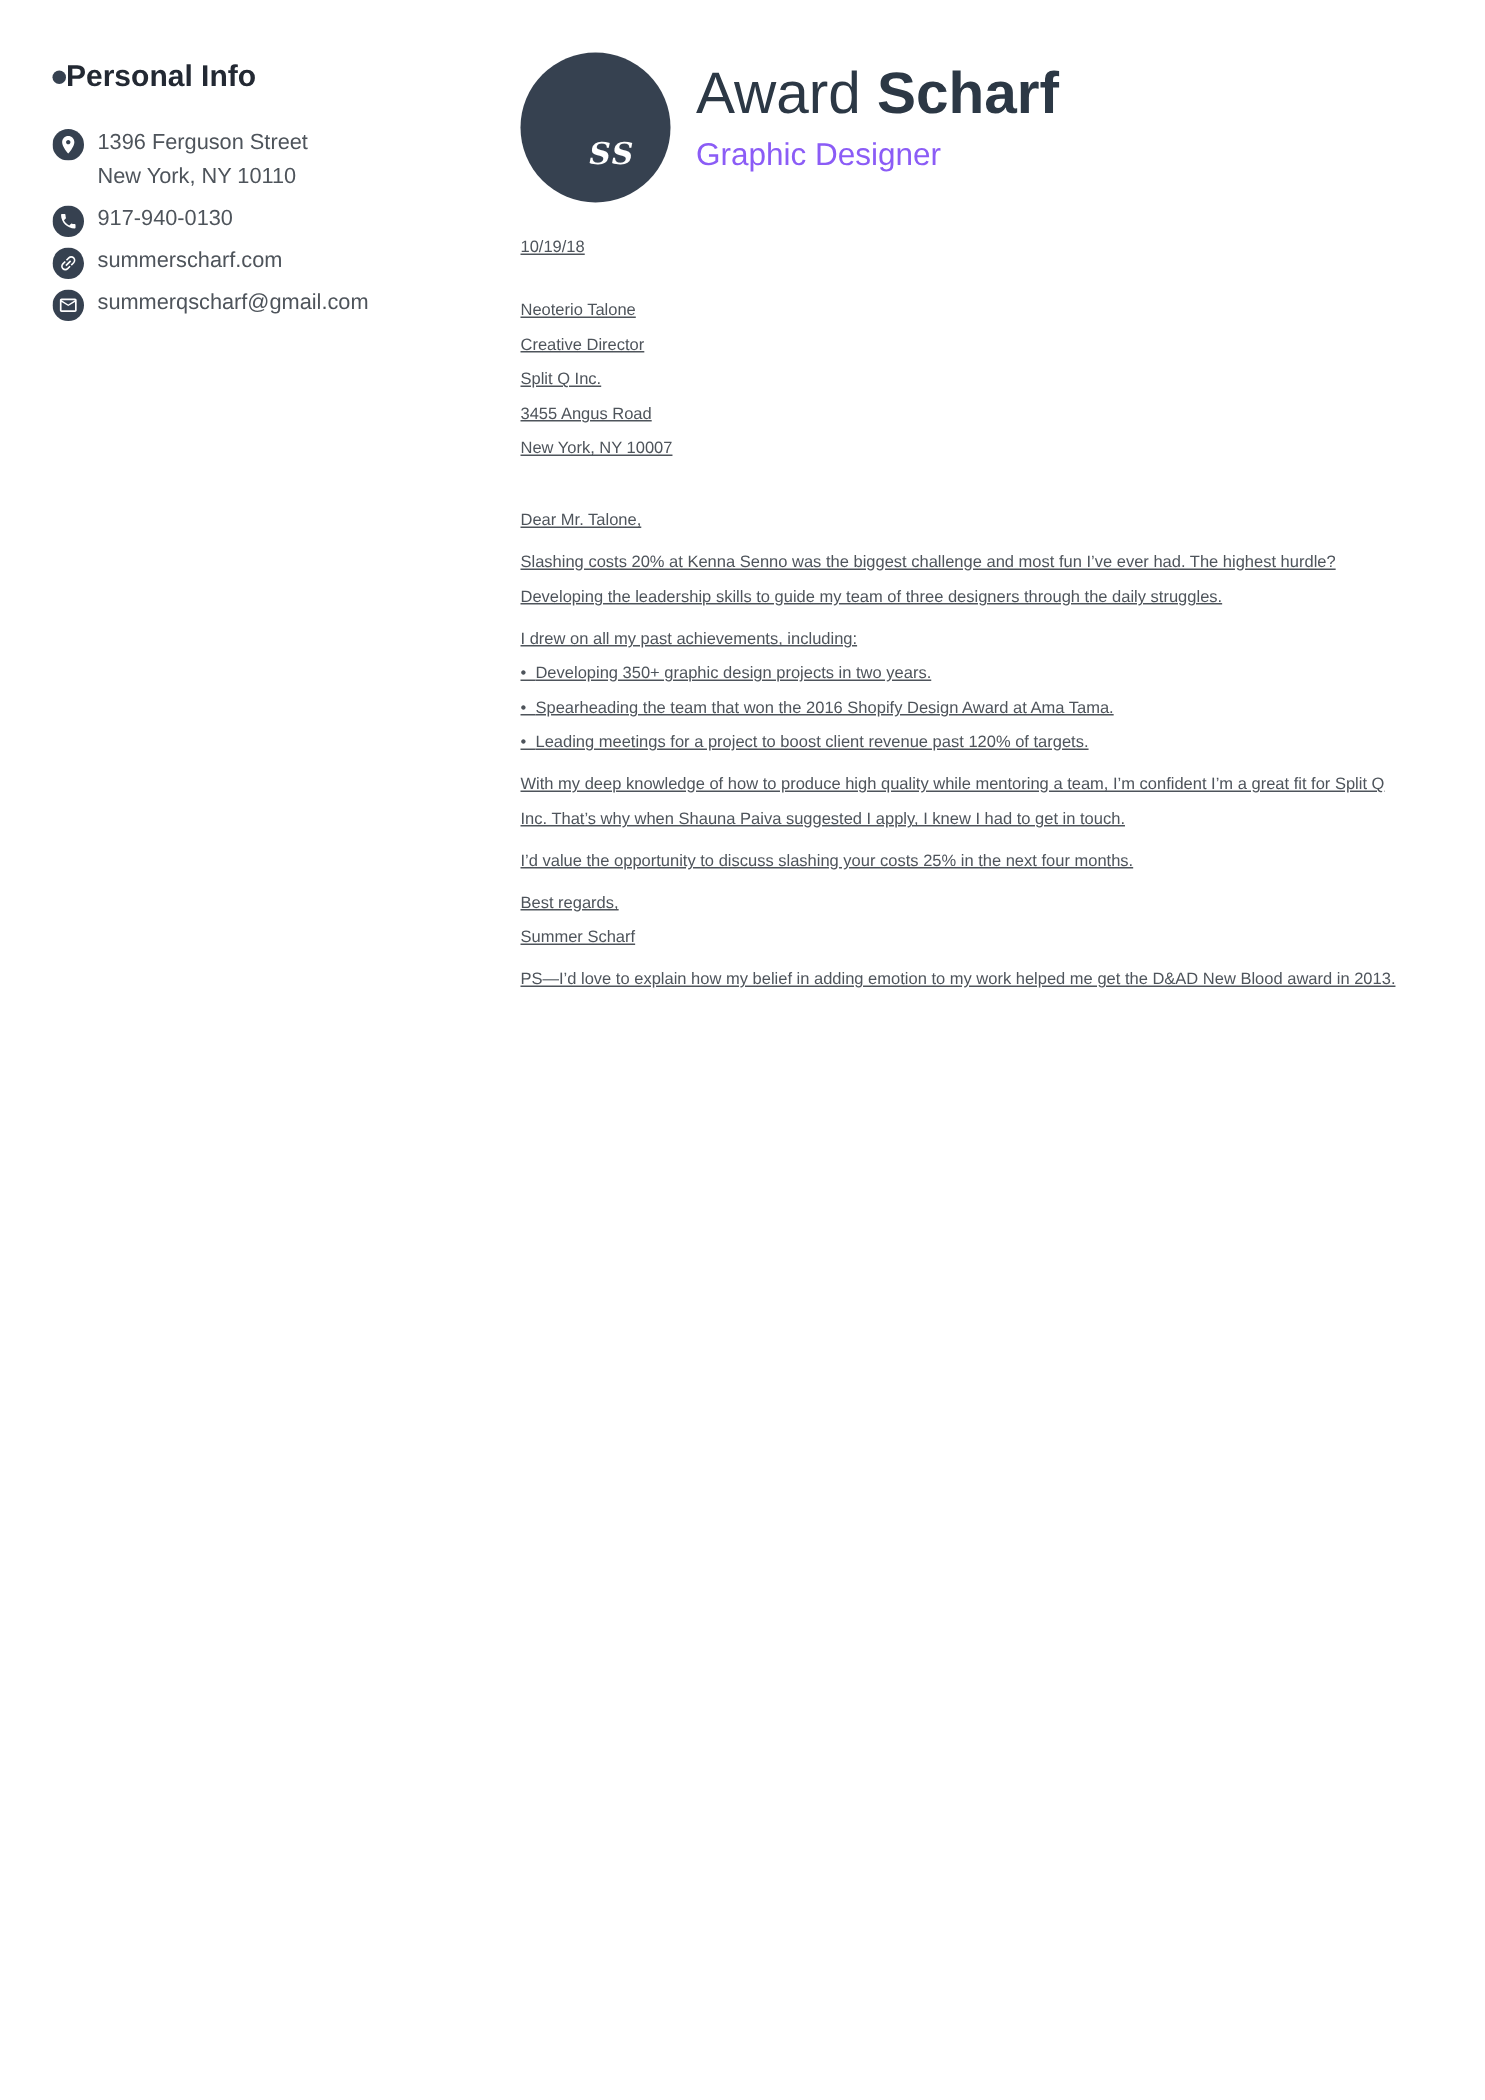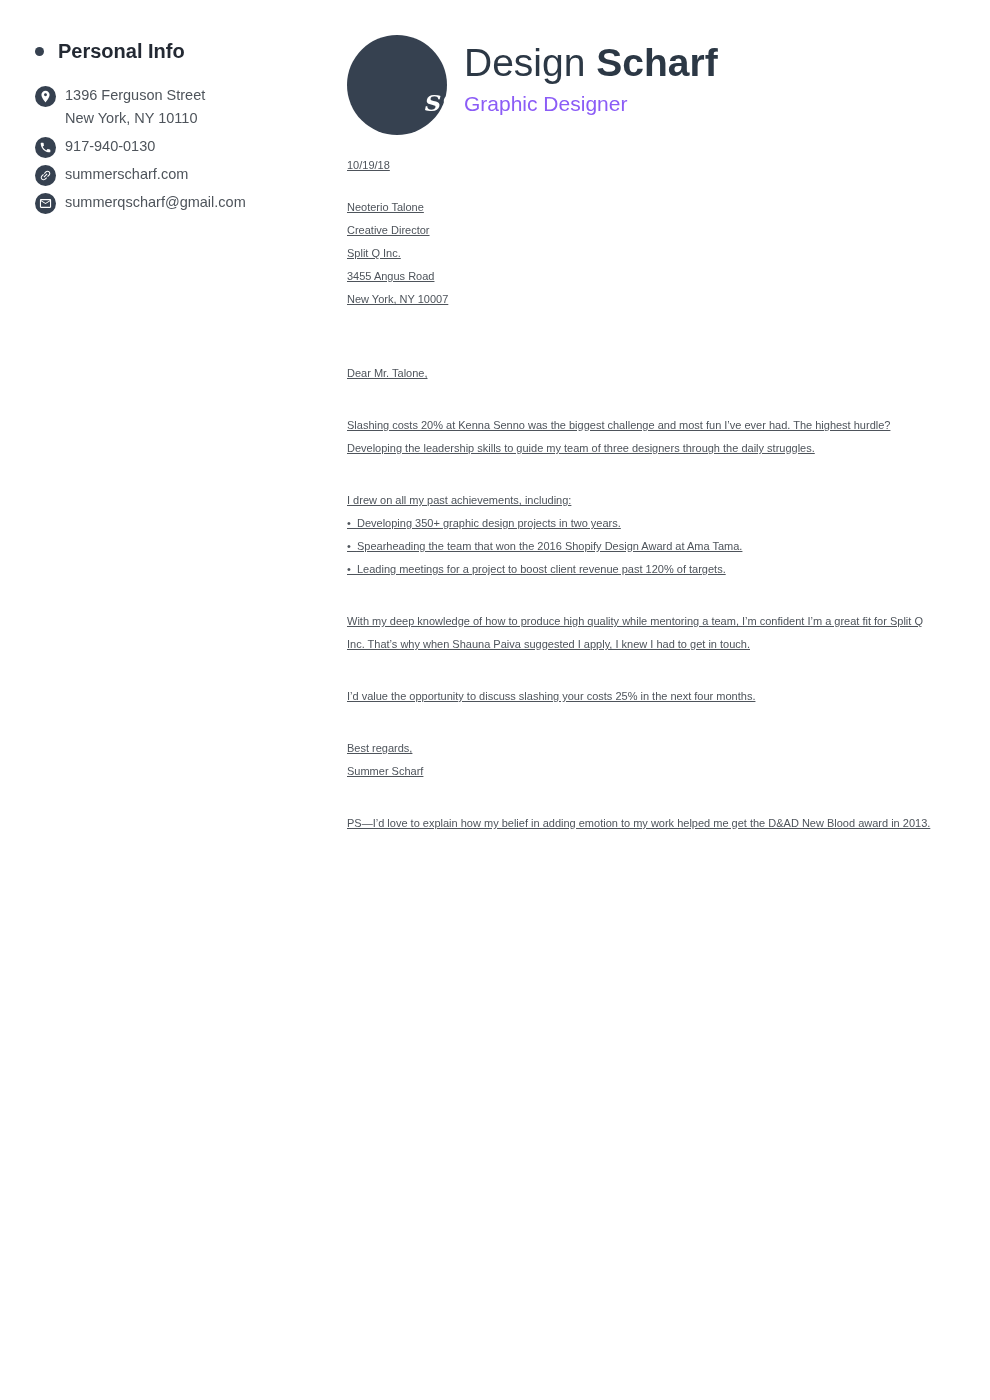--- a/index.html
+++ b/index.html
@@ -13,21 +13,21 @@
   body {
     position: relative;
     font-family: "Liberation Sans", sans-serif;
     color: var(--body);
     overflow: hidden;
   }
 
   
   .sidebar { position: absolute; left: 35px; top: 40px; width: 285px; }
   .sidebar-heading {
-    display: flex; align-items: center; gap: 14px;
+    display: flex; align-items: center; gap: 0;
     font-size: 20px; font-weight: 700; color: var(--heading);
     margin-bottom: 21px;
   }
   .heading-dot {
     width: 9px; height: 9px; border-radius: 50%;
     background: var(--accent); flex: 0 0 auto;
   }
   .contact-row { display: flex; align-items: flex-start; gap: 9px; margin-bottom: 5px; }
   .contact-icon { flex: 0 0 21px; width: 21px; height: 21px; margin-top: 2px; }
   .contact-text { font-size: 14.5px; line-height: 23px; color: var(--body); }
@@ -38,36 +38,36 @@
   .header { display: flex; align-items: flex-start; }
   .avatar {
     position: relative; width: 100px; height: 100px; border-radius: 50%;
     background: var(--accent); flex: 0 0 auto;
   }
   .avatar-initials {
     position: absolute; left: 61%; top: 67%;
     transform: translate(-50%, -50%);
     font-family: "DejaVu Serif", serif;
     font-style: italic; font-weight: 700;
-    font-size: 23px; color: #ffffff; letter-spacing: 1px; margin-left: 34px;
+    font-size: 20px; color: #ffffff; letter-spacing: 1px;
   }
   .name-block { margin-left: 17px; padding-top: 7px; }
   .full-name {
     font-size: 39px; font-weight: 400; color: var(--name);
     line-height: 1.1; white-space: nowrap;
   }
   .full-name .last { font-weight: 700; }
   .job-title { font-size: 21px; color: #8b5cf6; margin-top: 7px; }
 
   
   .letter { font-size: 11px; line-height: 23px; color: var(--body); text-decoration: underline; }
   .date-line { margin-top: 19px; }
   .recipient { margin-top: 19px; }
-  .salutation { margin-top: 51px; }
-  .para { margin-top: 29px; }
+  .salutation { margin-top: 25px; }
+  .para { margin-top: 5px; }
   .achievements { list-style: none; }
   .achievements li { padding-left: 15px; text-indent: -15px; }
   .achievements li::before { content: "\2022\00a0\00a0"; }
   .signoff-line { display: block; }
 </style>
 </head>
 <body>
 
 <aside class="sidebar">
   <div class="sidebar-heading">
@@ -118,21 +118,21 @@
 </aside>
 
 <main class="main">
 
   <div class="header">
     <div class="avatar">
       <span class="avatar-initials">SS</span>
     </div>
     <div class="name-block">
       <div class="full-name">
-        <span class="first">Design</span>
+        <span class="first">Award</span>
         <span class="last">Scharf</span>
       </div>
       <div class="job-title">Graphic Designer</div>
     </div>
   </div>
 
   <div class="letter">
 
     <div class="date-line">10/19/18</div>
 

